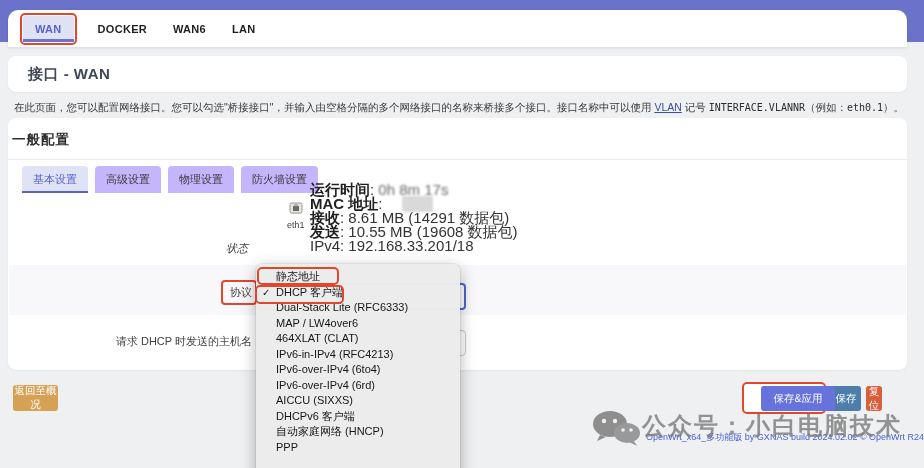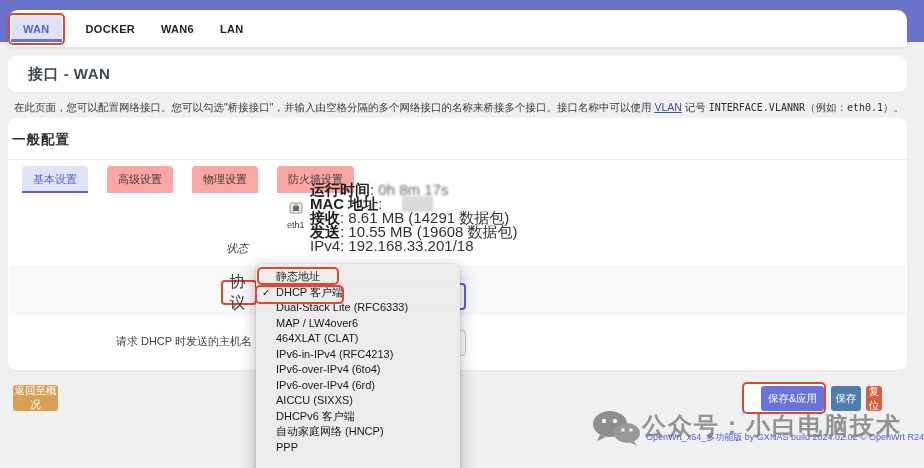--- a/index.html
+++ b/index.html
@@ -10,21 +10,21 @@
     background:#eef0f2;
   }
   
   .top-band { position:absolute; left:0; top:0; width:924px; height:42px; background:#6b72c9; }
 
   
   .tabbar {
     position:absolute; left:8px; top:10px; width:899px; height:37px;
     background:#ffffff; border-radius:10px 10px 0 0;
     box-shadow:0 1px 3px rgba(0,0,0,.10);
-    display:flex; align-items:center; 
+    display:flex; align-items:center; padding-left:12px;
   }
   .wan-ann { border:2px solid #e2472e; border-radius:5px; padding:1px; margin-right:8px; }
   .ttab {
     font-size:11px; font-weight:600; color:#1e1e1e; padding:8px 13px; cursor:pointer;
     letter-spacing:.3px;
   }
   .ttab.active {
     background:#dfe1f5; color:#5a64c8; border-bottom:3px solid #6a74cc;
     padding:7px 12px 4px 12px; border-radius:2px 2px 0 0;
   }
@@ -47,23 +47,23 @@
 
   
   .gen-card {
     position:absolute; left:8px; top:118px; width:899px; height:252px;
     background:#fff; border-radius:8px; box-shadow:0 1px 2px rgba(0,0,0,.05);
   }
   .gen-header {
     font-size:13.5px; font-weight:bold; color:#2e2e2e; letter-spacing:1px;
     padding:13px 20px 10px 4px; border-bottom:1px solid #ececec;
   }
-  .tabs2 { display:flex; gap:19px; padding:6px 0 0 14px; }
+  .tabs2 { display:flex; gap:7px; padding:6px 0 0 14px; }
   .stab {
-    font-size:11px; color:#3c3c3c; background:#fca5a5; padding:6px 11px;
+    font-size:11px; color:#3c3c3c; background:#c4b5fd; padding:6px 11px;
     border-radius:4px 4px 0 0; cursor:pointer;
   }
   .stab.active { background:#e0e2f6; color:#5a64c8; border-bottom:2px solid #5a64c8; padding-bottom:4px; }
 
   .proto-stripe { position:absolute; left:9px; top:265px; width:897px; height:50px; background:#f8f8fa; }
 
   .form-label { position:absolute; font-size:11px; color:#3f3f3f; text-align:right; }
 
   
   .status-label { left:130px; top:241px; width:118px;font-style:italic; }
@@ -76,21 +76,21 @@
     position:absolute; left:402px; top:196px; width:31px; height:16px;
     background:#d9d9d9; border-radius:2px; filter:blur(1px);
   }
 
   
   .proto-ann {
     position:absolute; left:221px; top:280px; width:36px; height:25px;
     border:2px solid #e2472e; border-radius:4px;
     display:flex; align-items:center; justify-content:flex-end; padding-right:3px;
   }
-  .proto-ann span { font-size:16px; color:#3f3f3f;text-align:center; }
+  .proto-ann span { font-size:11px; color:#3f3f3f;text-align:center; }
   .proto-select {
     position:absolute; left:258px; top:283px; width:208px; height:27px;
     background:#fff; border:2px solid #5064d2; border-radius:4px;
   }
   .host-label { left:100px; top:334px; width:152px; }
   .host-input {
     position:absolute; left:258px; top:330px; width:208px; height:26px;
     background:#fff; border:1px solid #c9c9c9; border-radius:4px;
     font-size:11px; padding:0 6px; color:#333;
   }
@@ -120,21 +120,21 @@
   .btn {
     position:absolute; border:none; border-radius:3px; color:#fff;
     font-size:10.5px; font-family:"Liberation Sans", sans-serif; cursor:pointer;
     display:flex; align-items:center; justify-content:center;
   }
   .btn-back  { left:13px;  top:385px; width:45px; height:26px; background:#d6a155; }
   .saveapply-ann {
     position:absolute; left:742px; top:382px; width:84px; height:32px;
     background:#fff; border:2px solid #e2472e; border-radius:5px; z-index:3;
   }
-  .btn-saveapply { left:761px; top:386px; width:63px; height:25px; background:#6673dd; z-index:4; }
+  .btn-saveapply { left:761px; top:386px; width:74px; height:25px; background:#6673dd; z-index:4; }
   .btn-save  { left:831px; top:386px; width:30px; height:25px; background:#4e7cab; }
   .btn-reset { left:866px; top:386px; width:16px; height:25px; background:#d85e3c; }
 
   
   .build-info {
     position:absolute; left:646px; top:431px; font-size:9px; color:#4d61d3; z-index:1;
     white-space:nowrap;
   }
   .watermark-text {
     position:absolute; left:642px; top:410px; font-size:24px; font-weight:bold;

